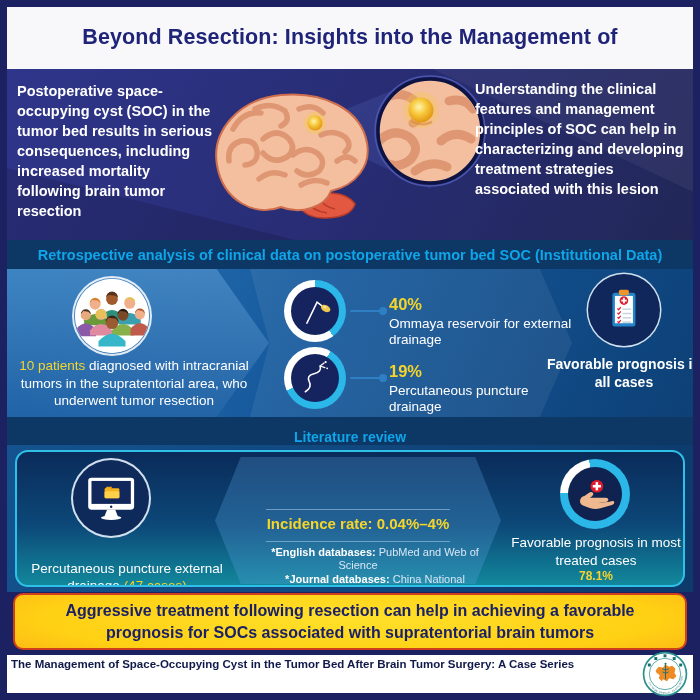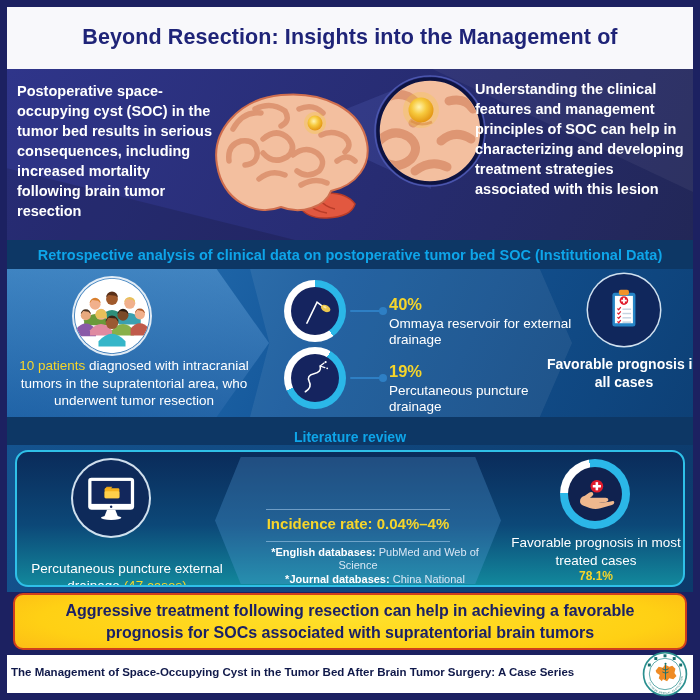--- a/index.html
+++ b/index.html
@@ -98,21 +98,21 @@
   
   .conclusion { position:absolute; left:13px; right:13px; top:593px; height:57px; border-radius:10px;
     background:radial-gradient(110% 170% at 50% 45%, #ffe02a 0%, #ffd014 42%, #f89c17 78%, #ef7d19 100%);
     border:2px solid #cf3f1c; display:flex; align-items:center; justify-content:center; }
   .conclusion .c-text { padding:0 28px; text-align:center; color:#1b2166;
     font-size:16px; font-weight:800; line-height:1.33; }
 
   
   .footer { position:absolute; left:7px; right:7px; top:655px; height:38px; background:#fff; }
   .f-title { position:absolute; left:4px; top:3px; width:600px;
-    color:#10194a; font-size:11.5px; font-weight:700; line-height:1.2;margin-top:8px; }
+    color:#10194a; font-size:11.5px; font-weight:700; line-height:1.2; }
   .f-cite { position:absolute; left:4px; top:26px; width:620px;
     color:#45454f; font-size:10.5px; }
   .f-cite i { font-style:italic; }
   .cma-logo { position:absolute; right:5px; top:-4px; width:46px; height:46px; }
 </style>
 </head>
 <body>
 
 <div class="poster">
 

